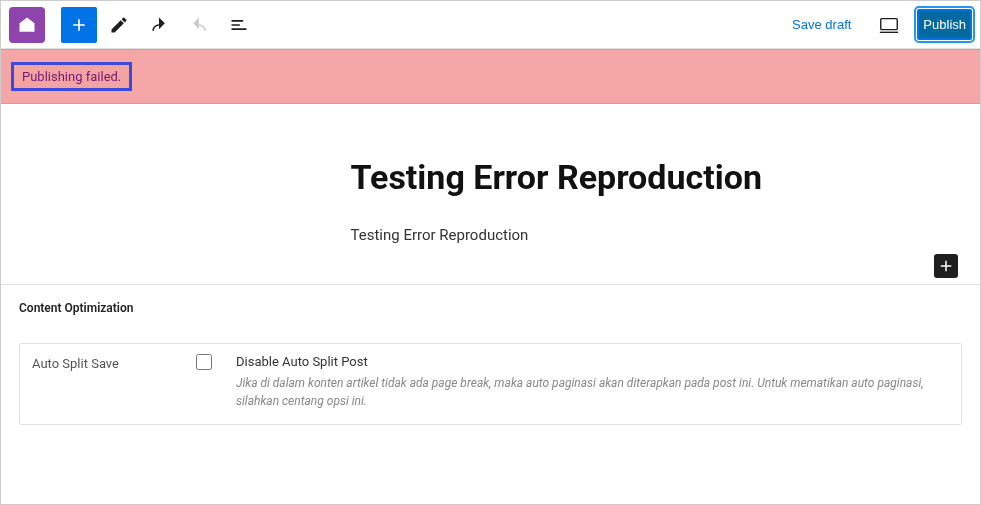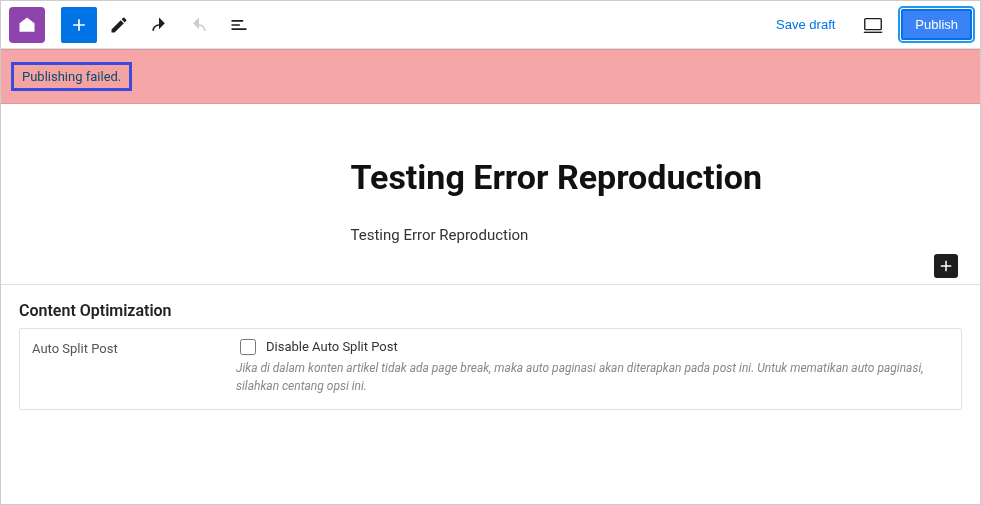--- a/index.html
+++ b/index.html
@@ -87,40 +87,40 @@
       margin-right: 10px;
     }
     .preview-btn svg {
       width: 22px;
       height: 22px;
       stroke: #1e1e1e;
       fill: none;
       stroke-width: 1.5;
     }
     .publish-btn {
-      background: #3b82f6;
+      background: #0369a1;
       color: #fff;
       border: 2px solid #0073e6;
       outline: 2px solid #2196f3;
       outline-offset: 1px;
       font-size: 13px;
-      padding: 6px 12px;
+      padding: 6px 4px;
       cursor: pointer;
       border-radius: 2px;
     }
     .error-bar {
       background: #f5a7a7;
       padding: 12px 10px;
       border-top: 1px solid #d99;
       border-bottom: 1px solid #d99;
     }
     .error-text {
       display: inline-block;
       font-size: 13px;
-      color: #0c4a6e;
+      color: #701a75;
       border: 3px solid #3b49df;
       padding: 4px 8px;
       background: rgba(244,160,160,0.6);
     }
     .editor {
       position: relative;
       padding: 40px 0 20px 0;
     }
     .editor-inner {
       max-width: 720px;
@@ -157,24 +157,24 @@
     .block-add svg {
       width: 18px;
       height: 18px;
       fill: #fff;
     }
     .content-opt {
       border-top: 1px solid #e0e0e0;
       padding: 16px 18px 12px;
     }
     .content-opt-title {
-      font-size: 16px;
+      font-size: 12px;
       font-weight: 600;
       color: #222;
-      margin-bottom: 8px;
+      margin-bottom: 28px;
     }
     .panel {
       border: 1px solid #e0e0e0;
       border-radius: 2px;
     }
     .panel-head {
       font-size: 13px;
       font-weight: 700;
       padding: 10px 12px;
       border-bottom: 1px solid #e8e8e8;
@@ -192,23 +192,22 @@
       width: 140px;
       flex-shrink: 0;
       padding-top: 2px;
     }
     .field-content {
       flex: 1;
     }
     .checkbox-row {
       display: flex;
       align-items: center;
-      gap: 10px;
+      gap: 24px;
       margin-bottom: 4px;
-      margin-left: 44px;
     }
     .checkbox-row input[type="checkbox"] {
       width: 16px;
       height: 16px;
       border: 1px solid #8c8f94;
       border-radius: 3px;
       cursor: pointer;
     }
     .checkbox-label {
       font-size: 13px;
@@ -280,21 +279,21 @@
     <svg viewBox="0 0 24 24">
         <path d="M11 5h2v6h6v2h-6v6h-2v-6H5v-2h6z"></path>
       </svg>
   </div>
 </div>
 
 <div class="content-opt">
   <div class="content-opt-title">Content Optimization</div>
   <div class="panel">
     <div class="panel-row">
-      <div class="field-label">Auto Split Post</div>
+      <div class="field-label">Auto Split Save</div>
       <div class="field-content">
         <div class="checkbox-row">
           <input type="checkbox" style="">
           <span class="checkbox-label">Disable Auto Split Post</span>
         </div>
         <div class="help-text">Jika di dalam konten artikel tidak ada page break, maka auto paginasi akan diterapkan pada post ini. Untuk mematikan auto paginasi, silahkan centang opsi ini.</div>
       </div>
     </div>
   </div>
 </div>

